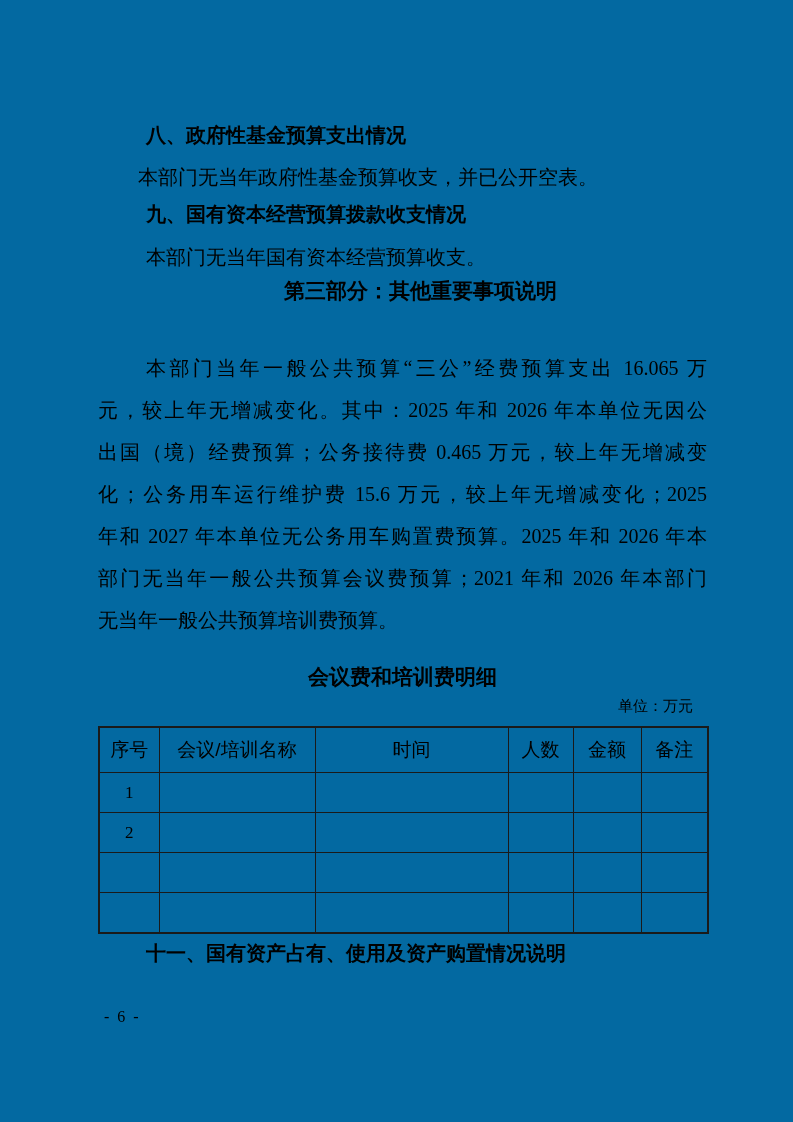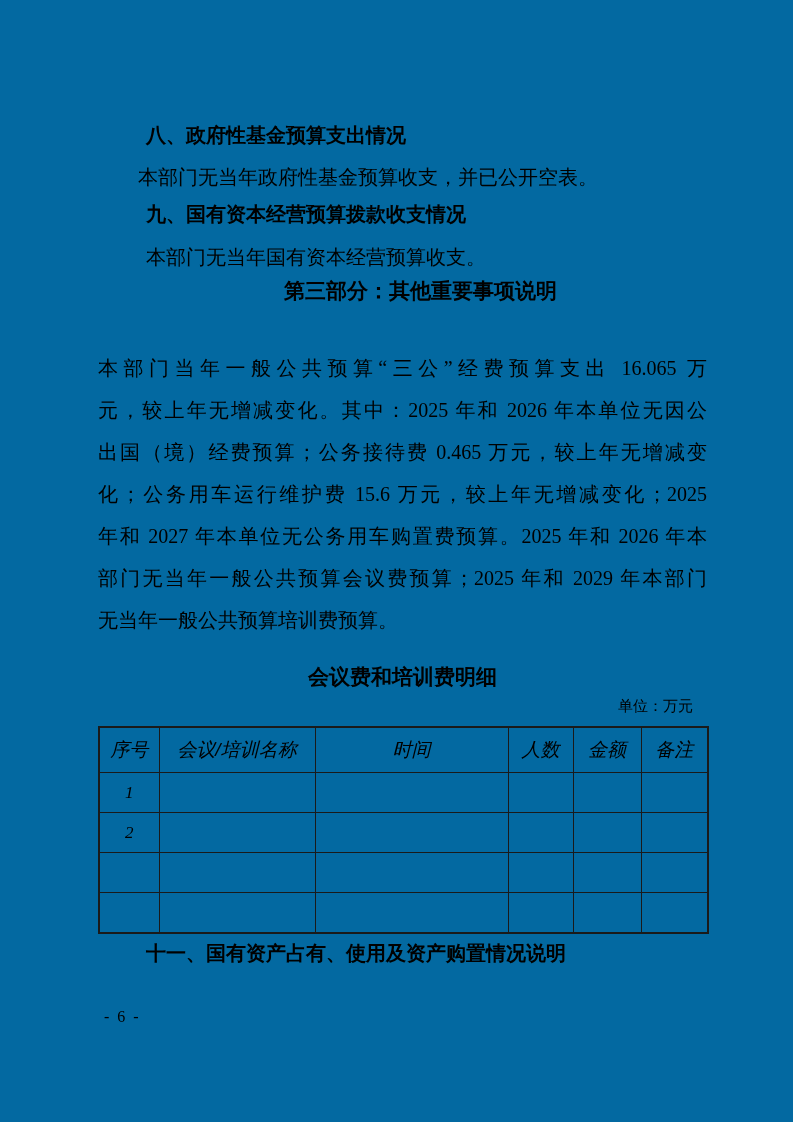--- a/index.html
+++ b/index.html
@@ -38,20 +38,21 @@
     font-size:20px;
     line-height:42px;
   }
   .para .line{
     text-align:justify;
     text-align-last:justify;
     height:42px;
     overflow:hidden;
   }
   .para .line.first{
+    margin-left:48px;
   }
   .para .line.last{
     text-align:right;
     text-align-last:left;
     font-family:Liberation Serif, serif;
   }
   .unit-label{
     font-size:15px;
     text-align:right;
     line-height:18px;
@@ -61,21 +62,21 @@
     table-layout:fixed;
     width:609px;
   }
   table.grid td,table.grid th{
     border:1px solid #1a1a1a;
     padding:0;
     text-align:center;
     vertical-align:middle;
     overflow:hidden;
   }
-  table.grid{border:2px solid #1a1a1a;font-style:italic;}
+  table.grid{border:2px solid #1a1a1a;}
   table.grid th{
     font-family:"Liberation Sans", sans-serif;
     font-weight:normal;
     font-size:19px;
     height:44px;
   }
   table.grid td{
     font-family:"Liberation Serif", serif;
     font-size:17px;
     height:39px;
@@ -100,21 +101,21 @@
 
   <div class="abs title-serif" style="top:278px;left:116px;width:609px;">第三部分：其他重要事项说明</div>
 
 
   <div class="abs para" style="top:347px;left:98px;width:609px;">
     <div class="line first">本部门当年一般公共预算“三公”经费预算支出 16.065 万</div>
     <div class="line">元，较上年无增减变化。其中：2025 年和 2026 年本单位无因公</div>
     <div class="line">出国（境）经费预算；公务接待费 0.465 万元，较上年无增减变</div>
     <div class="line">化；公务用车运行维护费 15.6 万元，较上年无增减变化；2025</div>
     <div class="line">年和 2027 年本单位无公务用车购置费预算。2025 年和 2026 年本</div>
-    <div class="line">部门无当年一般公共预算会议费预算；2025 年和 2029 年本部门</div>
+    <div class="line">部门无当年一般公共预算会议费预算；2021 年和 2026 年本部门</div>
     <div class="line last">无当年一般公共预算培训费预算。</div>
   </div>
 
   <div class="abs title-serif" style="top:664px;left:98px;width:609px;text-align:center;">会议费和培训费明细</div>
 
   <div class="abs unit-label" style="top:697px;left:87px;width:606px;">单位：万元</div>
 
   <table class="grid abs" style="top:726px;left:98px;">
     <colgroup>
       <col style="width:60px;">

